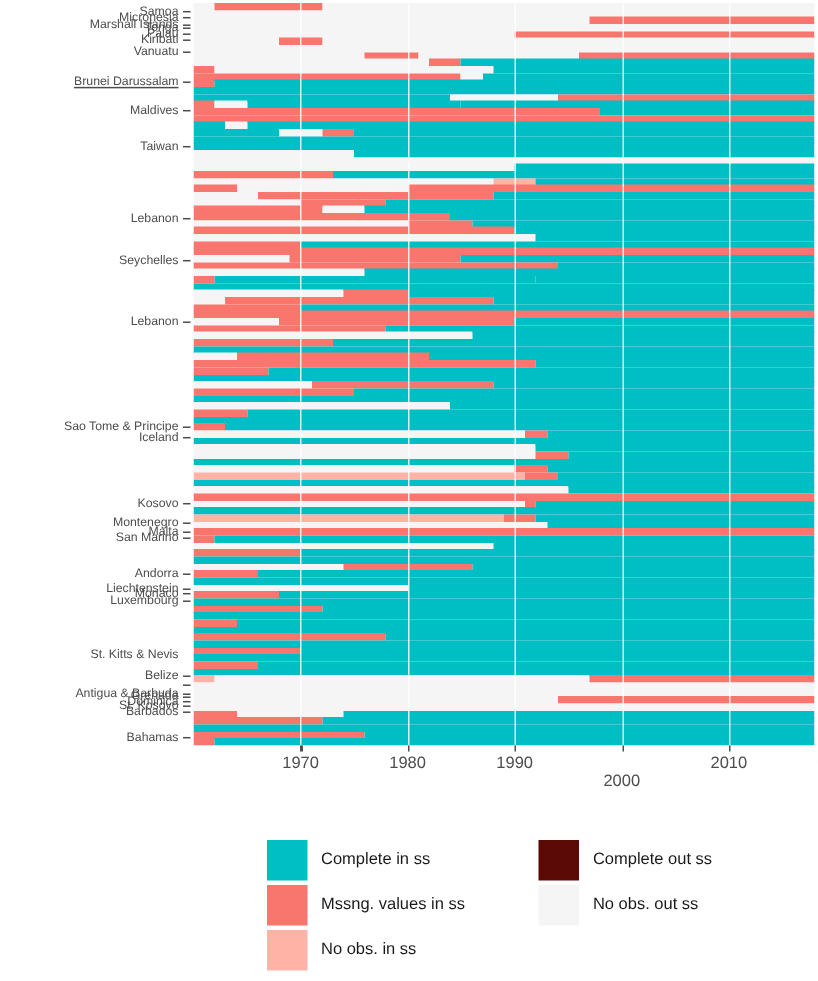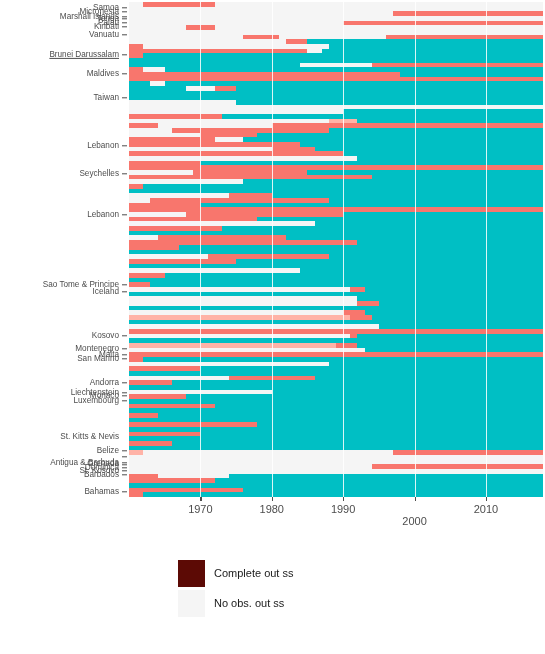--- a/index.html
+++ b/index.html
@@ -552,20 +552,34 @@
       <div class="xlab" style="left: 214.138px;">1990</div>
       <div class="xtick" style="left: 285.517px;"></div>
       <div class="xlab" style="left: 285.517px; margin-top: 12px;">2000</div>
       <div class="xtick" style="left: 356.897px;"></div>
       <div class="xlab" style="left: 356.897px;">2010</div>
     </div>
 
   <div id="legend">
     <div class="lgcol">
         <div class="lgitem">
+          <div class="swatch" style="background: rgb(0, 191, 196);"></div>
+          <div class="lglabel">Complete in ss</div>
+        </div>
+        <div class="lgitem">
+          <div class="swatch" style="background: rgb(248, 118, 109);"></div>
+          <div class="lglabel">Mssng. values in ss</div>
+        </div>
+        <div class="lgitem">
+          <div class="swatch" style="background: rgb(255, 179, 167);"></div>
+          <div class="lglabel">No obs. in ss</div>
+        </div>
+      </div>
+    <div class="lgcol">
+        <div class="lgitem">
           <div class="swatch" style="background: rgb(92, 10, 5);"></div>
           <div class="lglabel">Complete out ss</div>
         </div>
         <div class="lgitem">
           <div class="swatch" style="background: rgb(245, 245, 245);"></div>
           <div class="lglabel">No obs. out ss</div>
         </div>
       </div>
   </div>
 

